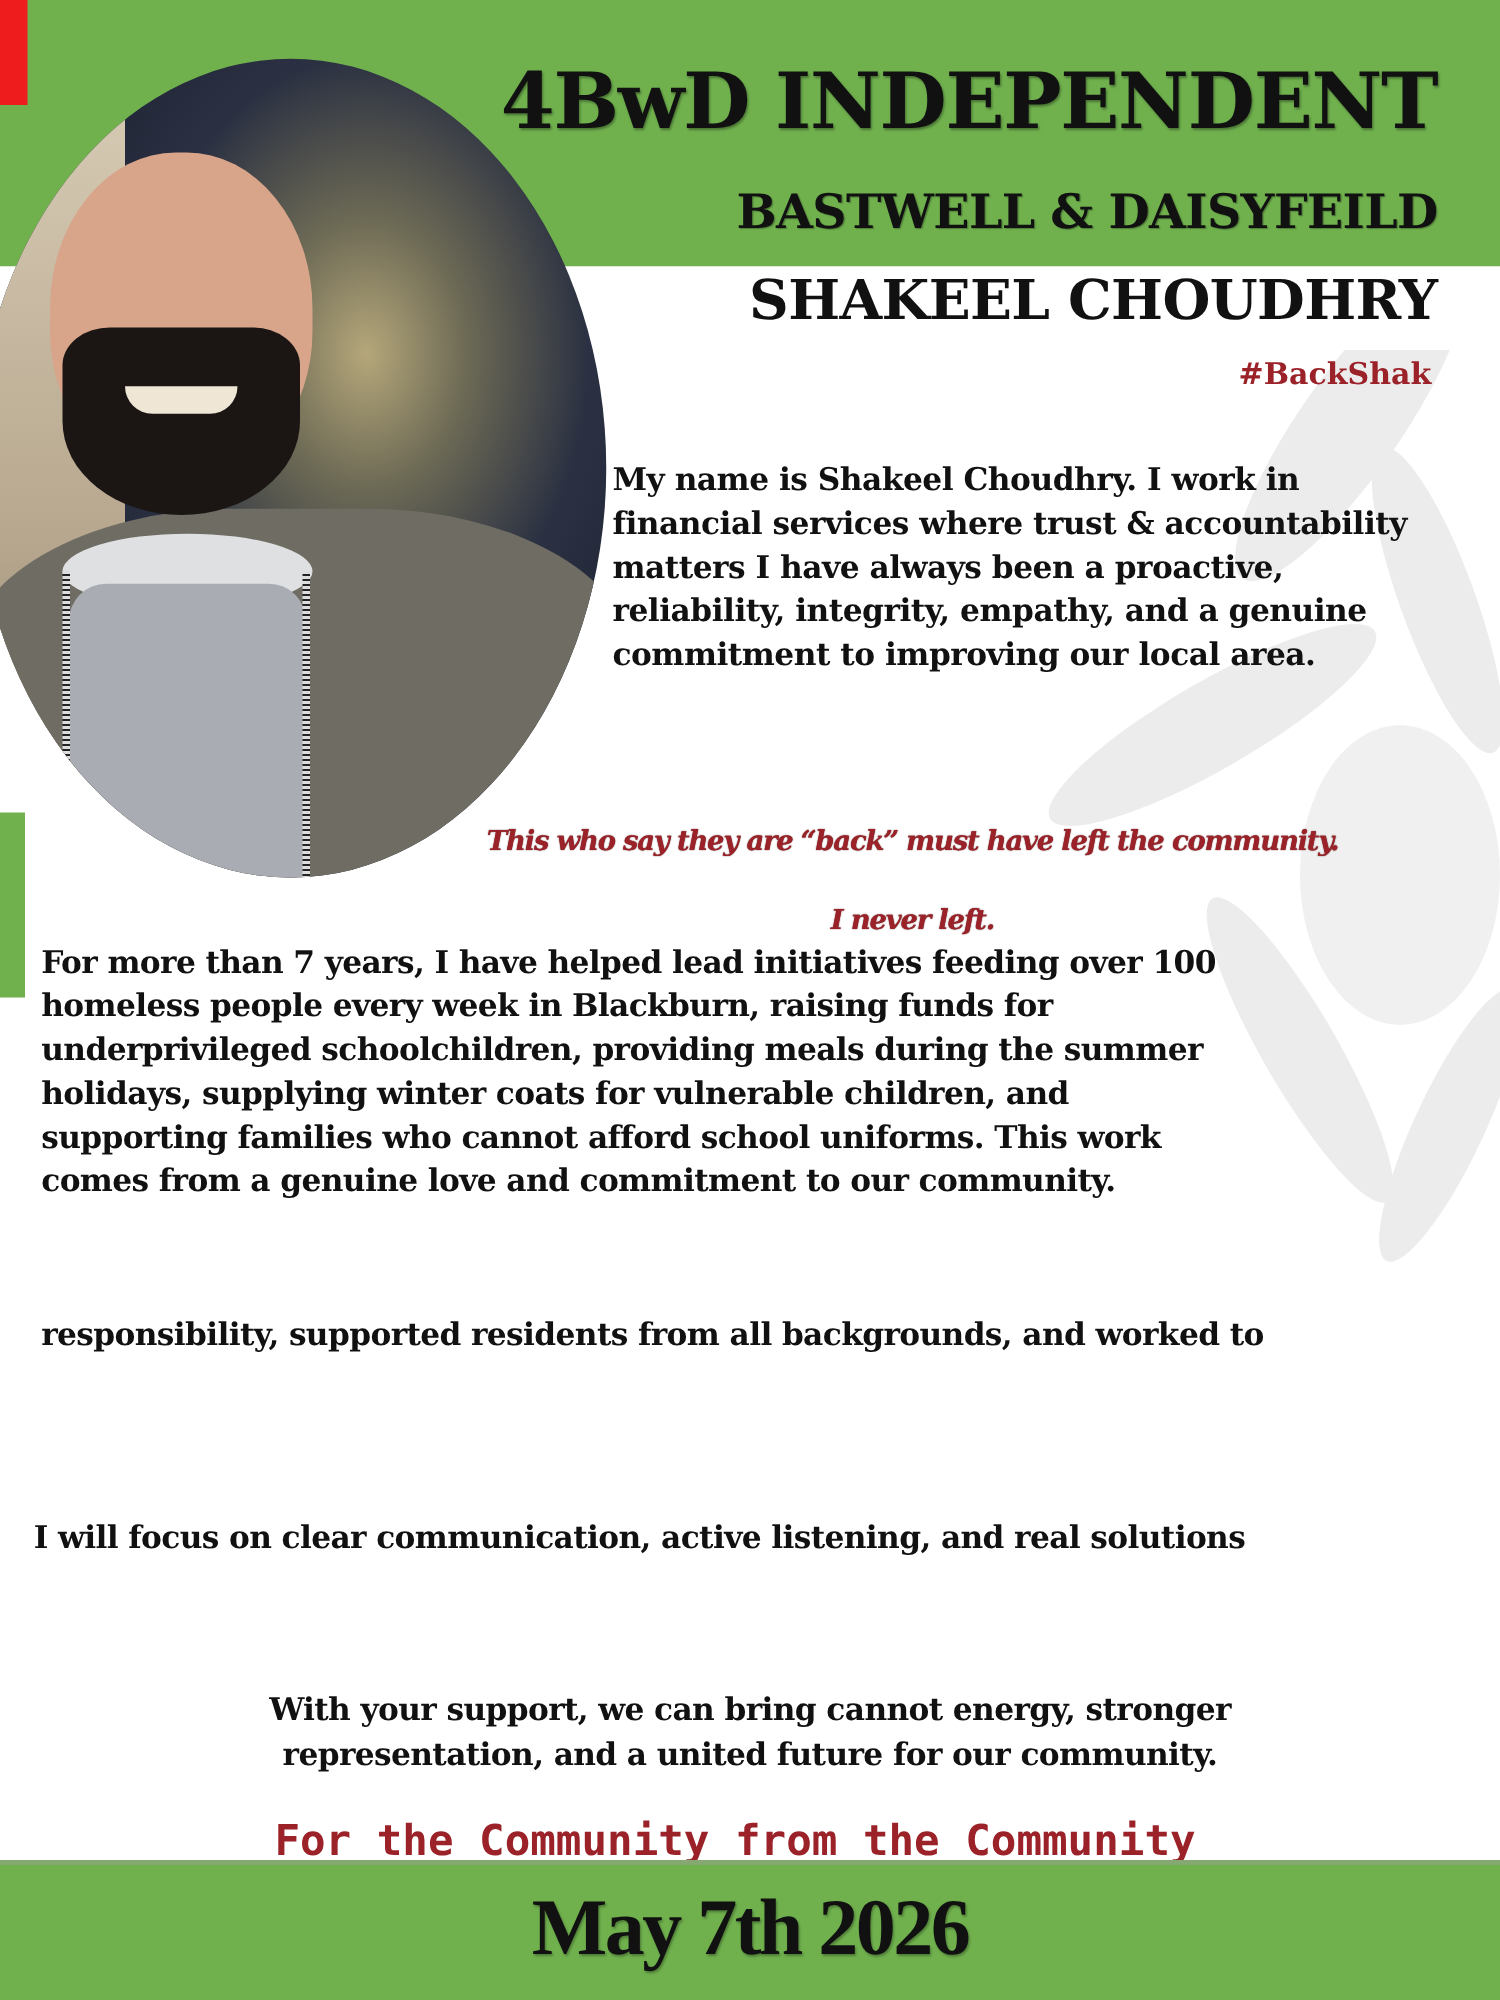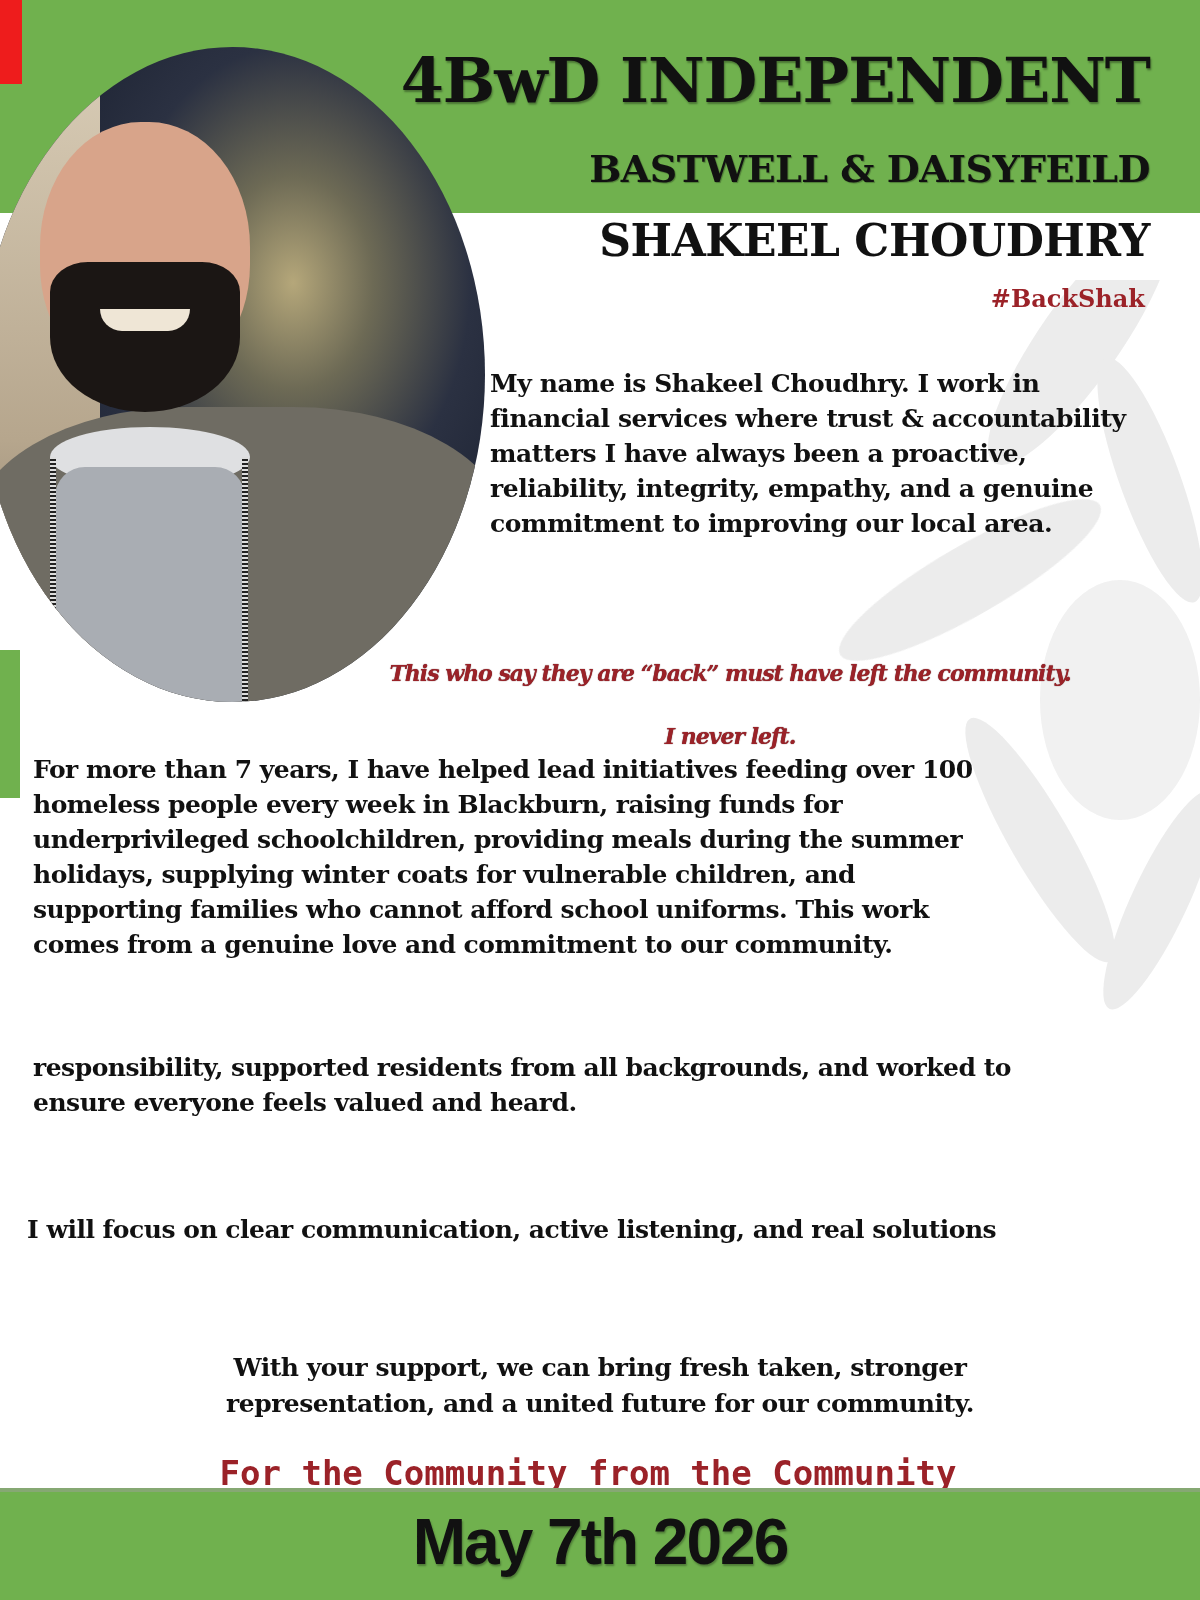--- a/index.html
+++ b/index.html
@@ -40,21 +40,21 @@
     .para { position: absolute; font-size: 25px; line-height: 35px; font-weight: bold; letter-spacing: -0.5px; color: #111; }
     .para span { display: block; white-space: nowrap; }
     .p1 { left: 33px; top: 752px; }
     .p2 { left: 33px; top: 1050px; }
     .p3 { left: 27px; top: 1212px; }
     .closing { position: absolute; left: 0; width: 1200px; top: 1350px; text-align: center; font-size: 25px; line-height: 36px; font-weight: bold; letter-spacing: -0.5px; color: #111; }
     .closing span { display: block; white-space: nowrap; }
     .slogan { position: absolute; left: 0; width: 1176px; top: 1453px; text-align: center; font-family: "DejaVu Sans Mono", monospace; font-weight: bold; font-size: 34px; color: #9b2228; letter-spacing: 0; }
 
     .bottom-band { position: absolute; left: 0; top: 1488px; width: 1200px; height: 112px; background: #70b14e; border-top: 4px solid #86a873; }
-    .date { position: absolute; left: 0; width: 1200px; top: 1505px; text-align: center; font-family: Liberation Sans, sans-serif; font-weight: bold; font-size: 64px; color: #111; letter-spacing: -2px; text-shadow: 1px 2px 2px rgba(0,0,0,0.3); }
+    .date { position: absolute; left: 0; width: 1200px; top: 1505px; text-align: center; font-family: Liberation Serif, serif; font-weight: bold; font-size: 64px; color: #111; letter-spacing: -2px; text-shadow: 1px 2px 2px rgba(0,0,0,0.3); }
   </style>
 </head>
 <body>
 
 <div class="top-band"></div>
 <div class="red-tab"></div>
 <div class="side-green"></div>
 
 <svg class="leaf-bg" viewBox="0 0 380 820">
   <g fill="#e6e6e6" opacity="0.75">
@@ -99,28 +99,27 @@
   <span>For more than 7 years, I have helped lead initiatives feeding over 100</span>
   <span>homeless people every week in Blackburn, raising funds for</span>
   <span>underprivileged schoolchildren, providing meals during the summer</span>
   <span>holidays, supplying winter coats for vulnerable children, and</span>
   <span>supporting families who cannot afford school uniforms. This work</span>
   <span>comes from a genuine love and commitment to our community.</span>
 </div>
 
 <div class="para p2">
   <span>responsibility, supported residents from all backgrounds, and worked to</span>
-  <span>ensure everyone feels valued and heard.</span>
 </div>
 
 <div class="para p3">
   <span>I will focus on clear communication, active listening, and real solutions</span>
 </div>
 
 <div class="closing">
-  <span>With your support, we can bring fresh taken, stronger</span>
+  <span>With your support, we can bring cannot energy, stronger</span>
   <span>representation, and a united future for our community.</span>
 </div>
 
 <div class="slogan">For the Community from the Community</div>
 
 <div class="bottom-band"></div>
 <div class="date">May 7th 2026</div>
 
 </body></html>

